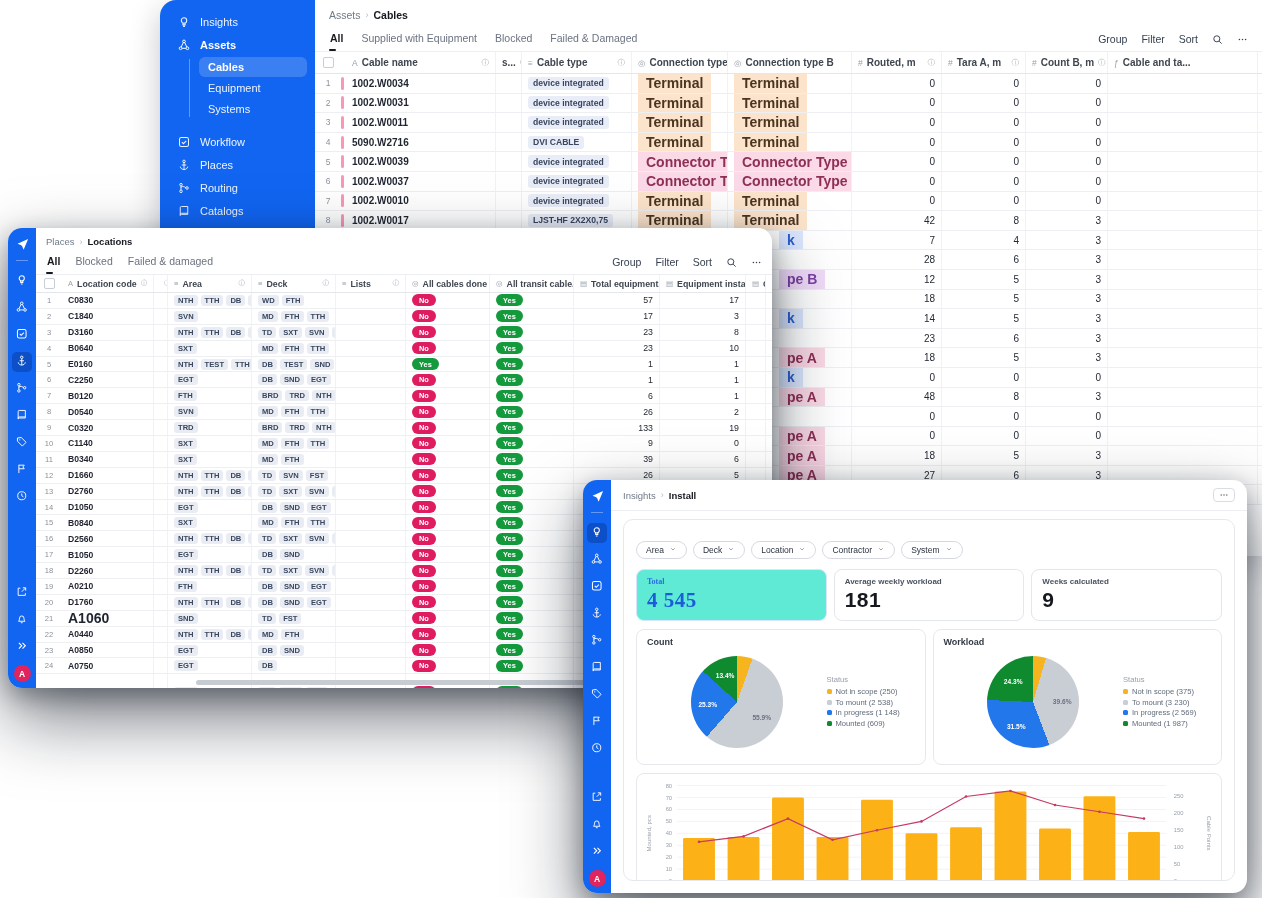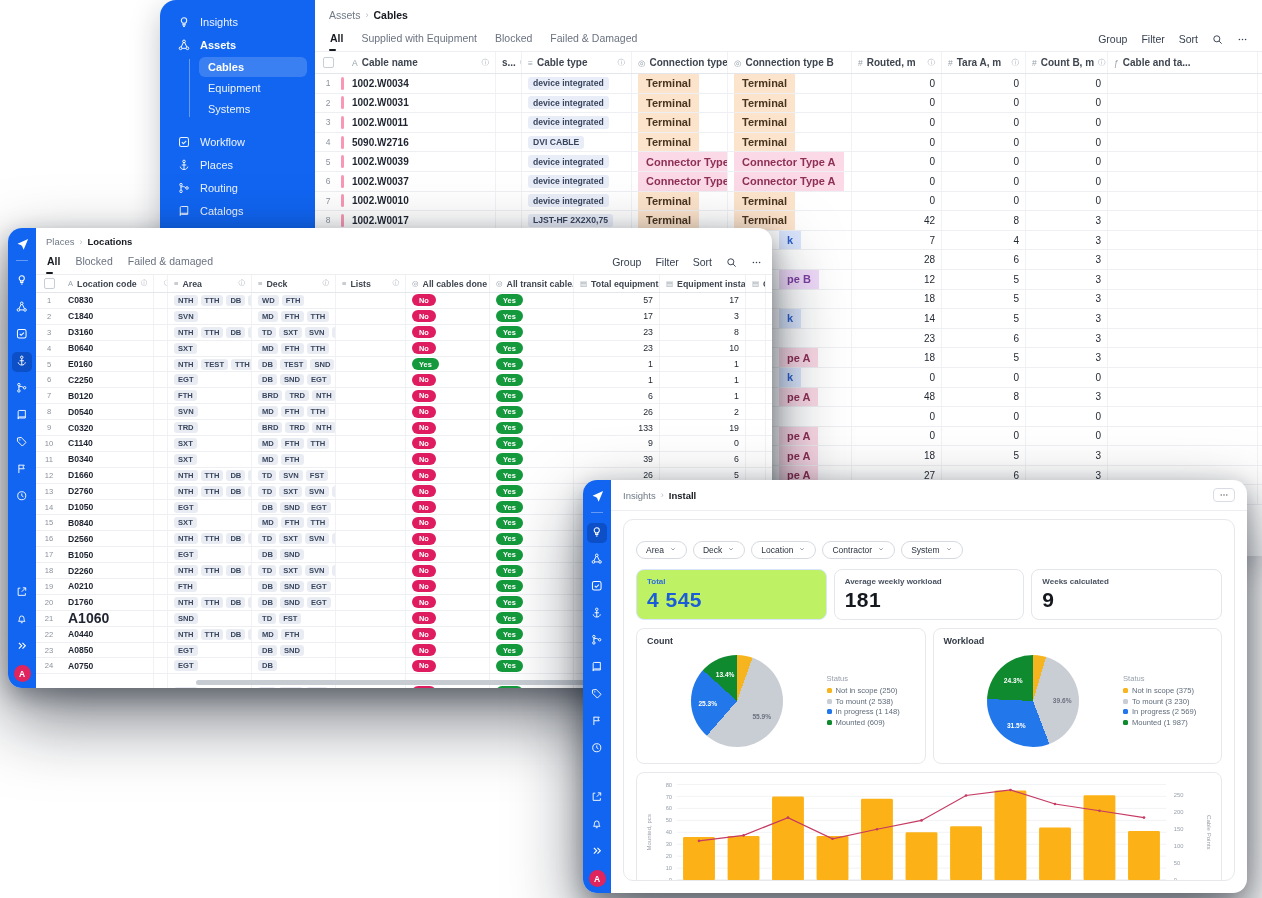--- a/index.html
+++ b/index.html
@@ -64,21 +64,21 @@
     align-self:stretch;border-right:1px solid #F0F2F5;}
   .tc.num{justify-content:flex-end;}
   .tc .colic{color:#98A1AB;font-size:8.5px;font-weight:400;}
   .tc .info{color:#A5ACB8;font-size:7.5px;margin-left:auto;font-weight:400;}
   .rown{color:#8A919C;font-size:8.5px;justify-content:center;border-right:none;}
   .cb{width:9px;height:9px;border:1px solid #C8CED8;border-radius:2px;background:#fff;flex:none;}
   .indic{align-self:stretch;display:flex;align-items:center;padding:0;border-right:none;}
   .indic i{width:3px;height:70%;border-radius:2px;background:#F898B4;display:block;}
   .namecell{font-weight:600;color:#1F2430;}
   .chip{background:#E9EDF8;color:#39465E;border-radius:3px;padding:1.5px 5px;font-size:8.6px;font-weight:600;white-space:nowrap;}
-  .badge{border-radius:9px;padding:16px 8px;font-size:11px;font-weight:600;white-space:nowrap;}
+  .badge{border-radius:9px;padding:16px 8px;font-size:14px;font-weight:600;white-space:nowrap;}
   .badge.peach{background:#FCE3CB;color:#4A3520;}
   .badge.pink{background:#FBD9E6;color:#8E2F55;}
   .badge.purple{background:#F0DBF9;color:#7B3FA0;}
   .badge.blue{background:#DBE7FE;color:#2B5FCE;}
   .minichip{background:#E9EDF3;color:#39465E;border-radius:3px;padding:1px 4px;font-size:7.6px;font-weight:600;white-space:nowrap;}
   .pill{border-radius:7px;padding:1.5px 7px;font-size:7.4px;font-weight:700;color:#fff;}
   .pill.no{background:#DE1C5F;}
   .pill.yes{background:#149A3C;}
   .hscroll{position:absolute;height:5px;border-radius:3px;background:#C7CCD3;}
 
@@ -90,21 +90,21 @@
   .panel{margin:8px 12px 12px;border:1px solid #E6E8EC;border-radius:10px;padding:12px;flex:1;overflow:hidden;}
   .dash-title{font-size:19px;font-weight:800;color:#101828;letter-spacing:.2px;}
   .filters{display:flex;gap:6px;margin:9px 0 10px;}
   .fpill{display:flex;align-items:center;gap:5px;border:1px solid #D6DAE0;border-radius:14px;padding:3px 9px;
     font-size:8.5px;color:#2B3340;cursor:pointer;background:#fff;}
   .fpill svg{width:8px;height:8px;color:#7A8491;}
   .stats{display:flex;gap:7px;}
   .stat{flex:1;border:1px solid #E3E6EA;border-radius:8px;padding:7px 10px;background:#fff;}
   .stat .lbl{font-size:8px;font-weight:700;color:#4A5361;margin-bottom:2px;}
   .stat .val{font-size:21px;font-weight:700;color:#15181E;letter-spacing:.5px;}
-  .stat.blue{background:#bef264;border-color:#D7E4FC;}
+  .stat.blue{background:#5eead4;border-color:#D7E4FC;font-family:Liberation Serif, serif;}
   .stat.blue .lbl{color:#2E6BE6;}
   .stat.blue .val{color:#1B5CD8;}
   .stat.green{background:#E9F8ED;border-color:#CDEBD5;}
   .stat.green .lbl{color:#188038;}
   .stat.green .val{color:#137A31;}
   .charts-row{display:flex;gap:7px;margin-top:8px;}
   .chart-card{flex:1;border:1px solid #E6E8EC;border-radius:8px;padding:7px 10px;background:#fff;height:120px;
     display:flex;flex-direction:column;}
   .chart-card .ct{font-size:9px;font-weight:700;color:#333A45;}
   .pie-row{flex:1;display:flex;align-items:center;}

